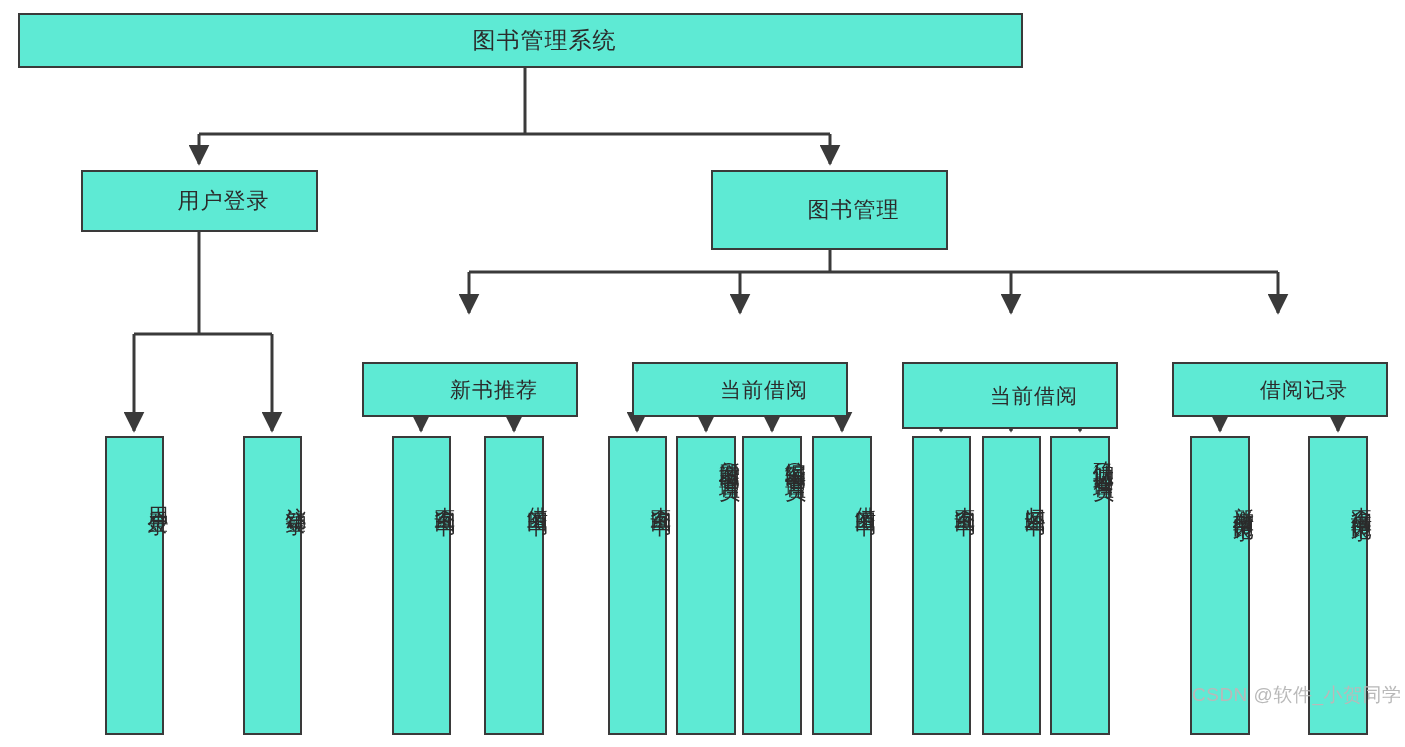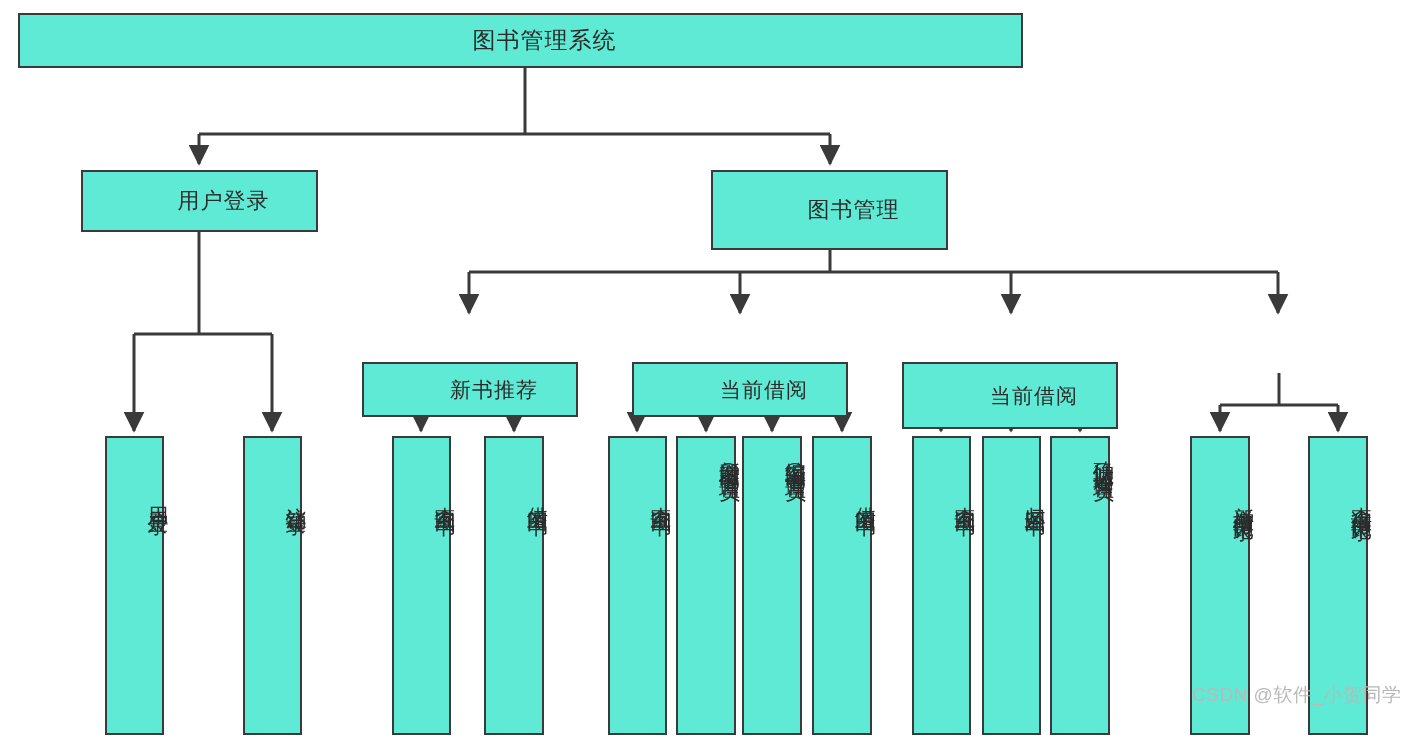--- a/index.html
+++ b/index.html
@@ -146,20 +146,23 @@
 
   <div class="node lvl3" style="left: 362px; top: 318px; width: 216px; height: 55px;">
     <span class="htext">新书推荐</span>
   </div>
   <div class="node lvl3" style="left: 632px; top: 318px; width: 216px; height: 55px;">
     <span class="htext">当前借阅</span>
   </div>
   <div class="node lvl3" style="left: 902px; top: 318px; width: 216px; height: 67px;">
     <span class="htext">当前借阅</span>
   </div>
+  <div class="node lvl3" style="left: 1172px; top: 318px; width: 216px; height: 55px;">
+    <span class="htext">借阅记录</span>
+  </div>
 
   <div class="node leaf mid" style="left: 105px; top: 436px; width: 59px; height: 299px;">
     <span class="vtext">用户登录</span>
   </div>
   <div class="node leaf mid" style="left: 243px; top: 436px; width: 59px; height: 299px;">
     <span class="vtext">注销登录</span>
   </div>
   <div class="node leaf mid" style="left: 392px; top: 436px; width: 59px; height: 299px;">
     <span class="vtext">查询图书</span>
   </div>

